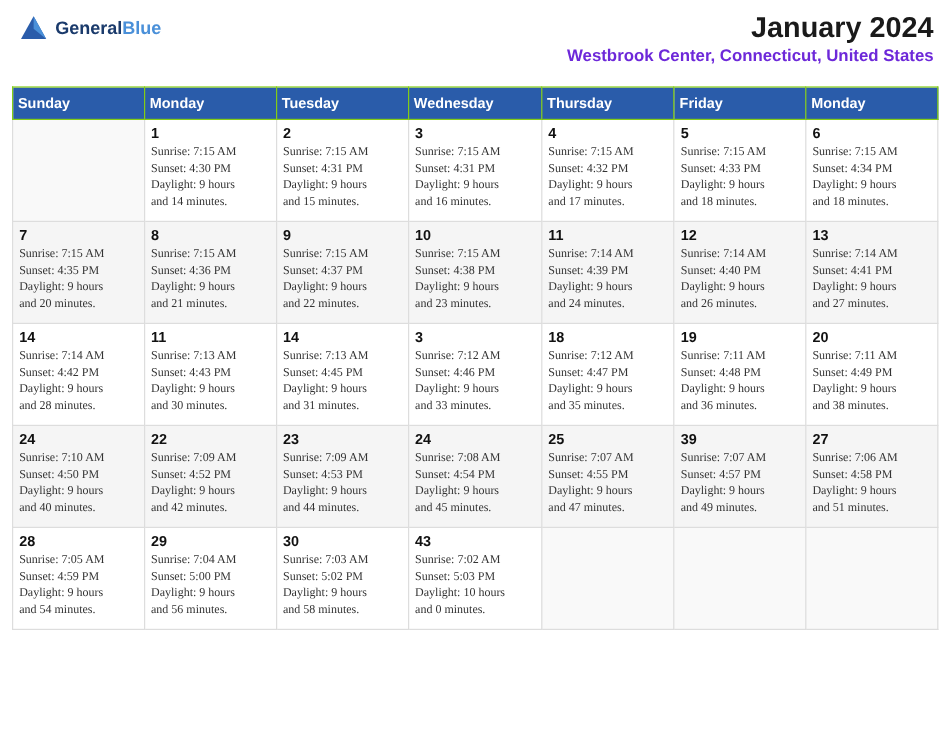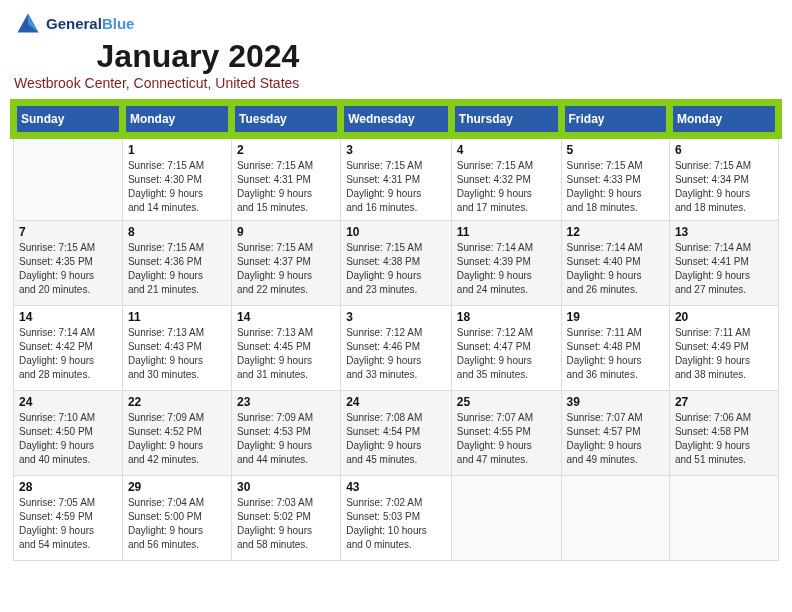--- a/index.html
+++ b/index.html
@@ -6,23 +6,23 @@
     body {
       font-family: Arial, sans-serif;
       background: #fff;
       width: 792px;
       min-height: 612px;
       padding: 10px;
     }
     .header {
       display: flex;
       align-items: flex-start;
-      margin-bottom: 8px;
+      justify-content: space-between;
+      margin-bottom: 18px;
       padding: 0 4px;
-      flex-direction: column;
     }
     .logo {
       display: flex;
       align-items: center;
       gap: 4px;
     }
     .logo-text {
       font-size: 15px;
       font-weight: bold;
       color: #1a3a6b;
@@ -32,41 +32,41 @@
       color: #4a90d9;
     }
     .logo-icon {
       width: 28px;
       height: 28px;
     }
     .title-block {
       text-align: right;
     }
     .month-title {
-      font-size: 32px;
+      font-size: 24px;
       font-weight: bold;
       color: #1a1a1a;
     }
     .location {
       font-size: 14px;
-      color: #7f1d1d;
-      font-weight: normal;
+      color: #6d28d9;
+      font-weight: bold;
     }
     table {
       width: 100%;
       border-collapse: collapse;
       font-size: 11px;
     }
     thead tr th {
       background: #2a5caa;
       color: #fff;
       padding: 6px 4px;
       text-align: left;
       font-size: 12px;
-      border: 7px solid #84cc16;
+      border: 1px solid #84cc16;
     }
     tbody tr {
       border-bottom: 1px solid #ccc;
     }
     tbody tr:nth-child(odd) {
       background: #fff;
     }
     tbody tr:nth-child(even) {
       background: #f5f5f5;
     }
@@ -82,20 +82,21 @@
       font-weight: bold;
       font-size: 12px;
       color: #111;
       display: block;
       margin-bottom: 2px;
     }
     .day-info {
       font-size: 10px;
       color: #333;
       line-height: 1.4;
+      font-family: Liberation Serif, serif;
     }
     td.empty {
       background: #f9f9f9;
     }
   </style>
 </head>
 <body>
 
 <div class="header">
   <div class="logo">

